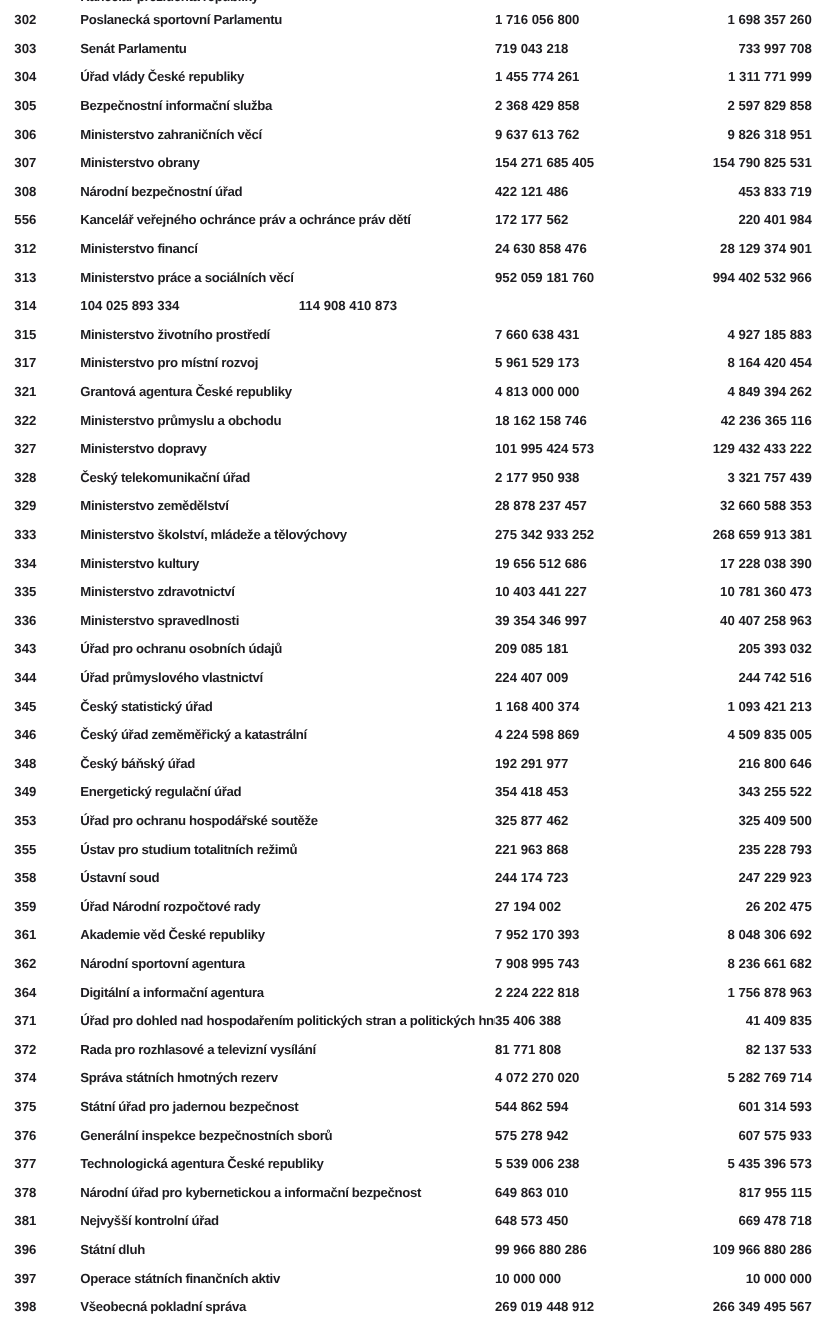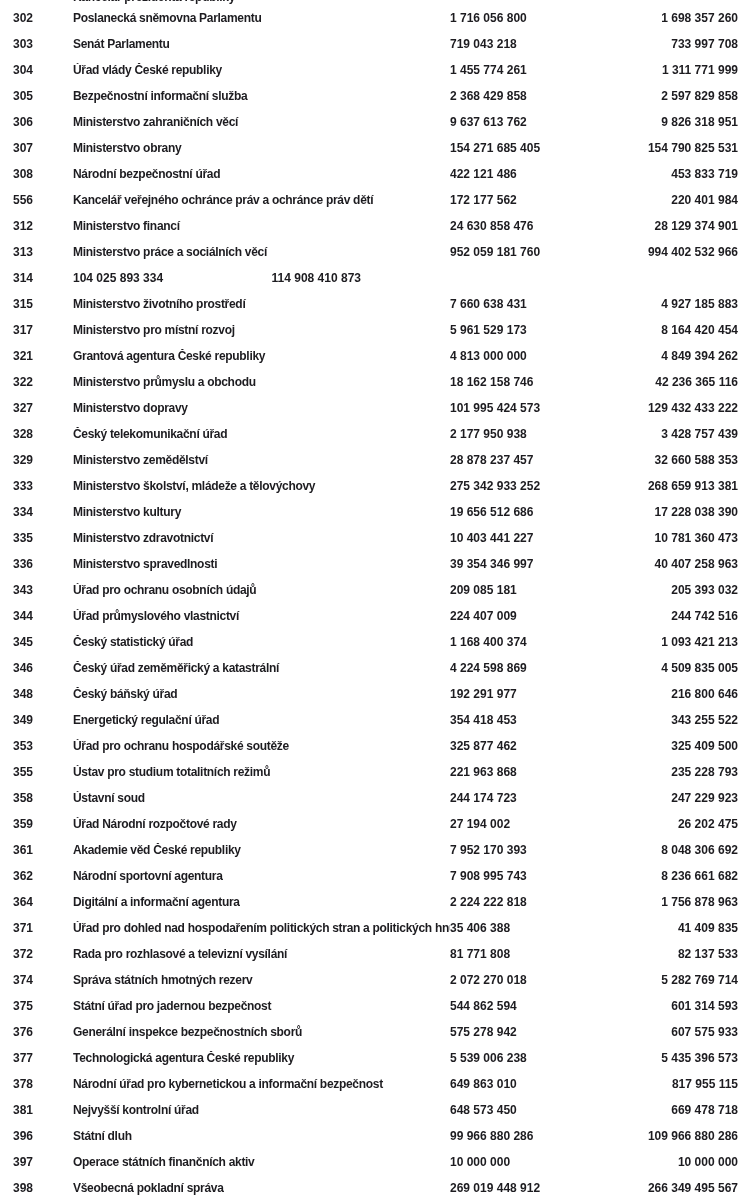--- a/index.html
+++ b/index.html
@@ -63,21 +63,21 @@
       <div class="cell num"></div>
       <div class="cell name">Kancelář prezidenta republiky</div>
       <div class="cell a1"></div>
       <div class="cell a2"></div>
     </div>
   </div>
 
   <div id="rows">
   <div class="row">
     <div class="cell num">302</div>
-    <div class="cell name">Poslanecká sněmovna Parlamentu</div>
+    <div class="cell name">Poslanecká sportovní Parlamentu</div>
     <div class="cell a1">1 716 056 800</div>
     <div class="cell a2">1 698 357 260</div>
   </div>
 
   <div class="row">
     <div class="cell num">303</div>
     <div class="cell name">Senát Parlamentu</div>
     <div class="cell a1">719 043 218</div>
     <div class="cell a2">733 997 708</div>
   </div>
@@ -176,21 +176,21 @@
     <div class="cell num">327</div>
     <div class="cell name">Ministerstvo dopravy</div>
     <div class="cell a1">101 995 424 573</div>
     <div class="cell a2">129 432 433 222</div>
   </div>
 
   <div class="row">
     <div class="cell num">328</div>
     <div class="cell name">Český telekomunikační úřad</div>
     <div class="cell a1">2 177 950 938</div>
-    <div class="cell a2">3 428 757 439</div>
+    <div class="cell a2">3 321 757 439</div>
   </div>
 
   <div class="row">
     <div class="cell num">329</div>
     <div class="cell name">Ministerstvo zemědělství</div>
     <div class="cell a1">28 878 237 457</div>
     <div class="cell a2">32 660 588 353</div>
   </div>
 
   <div class="row">
@@ -322,21 +322,21 @@
   <div class="row">
     <div class="cell num">372</div>
     <div class="cell name">Rada pro rozhlasové a televizní vysílání</div>
     <div class="cell a1">81 771 808</div>
     <div class="cell a2">82 137 533</div>
   </div>
 
   <div class="row">
     <div class="cell num">374</div>
     <div class="cell name">Správa státních hmotných rezerv</div>
-    <div class="cell a1">2 072 270 018</div>
+    <div class="cell a1">4 072 270 020</div>
     <div class="cell a2">5 282 769 714</div>
   </div>
 
   <div class="row">
     <div class="cell num">375</div>
     <div class="cell name">Státní úřad pro jadernou bezpečnost</div>
     <div class="cell a1">544 862 594</div>
     <div class="cell a2">601 314 593</div>
   </div>
 

